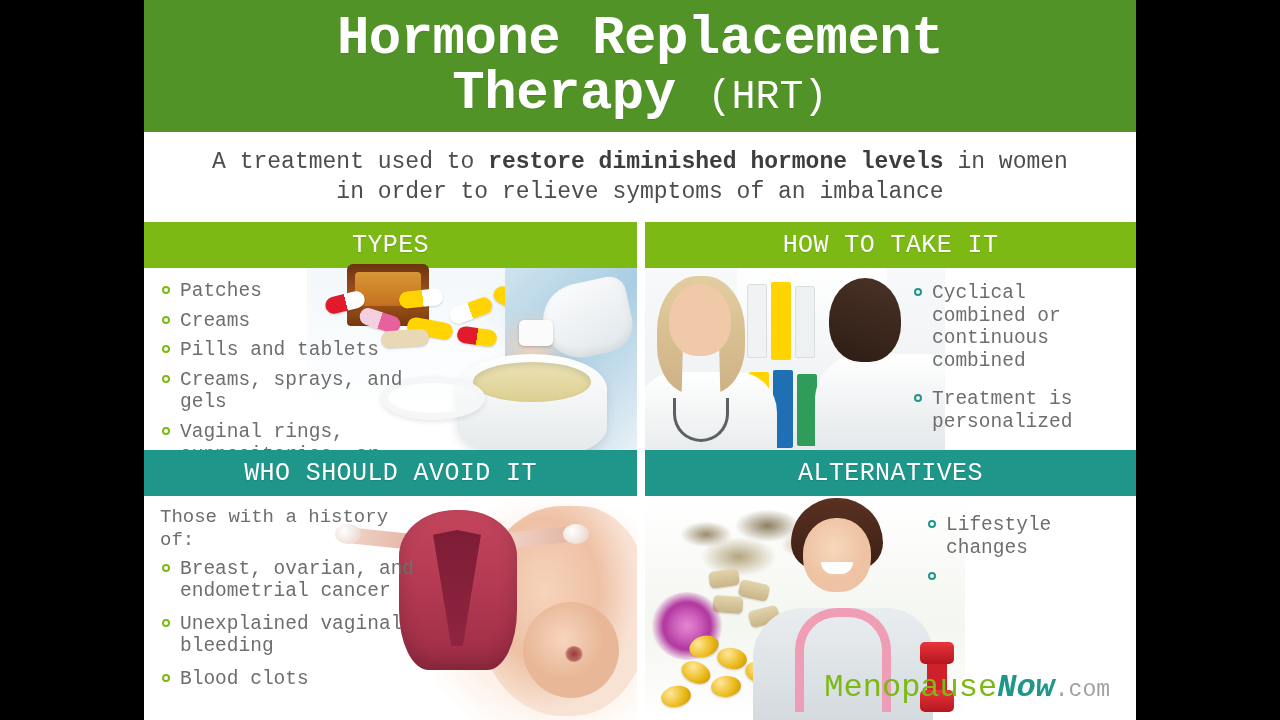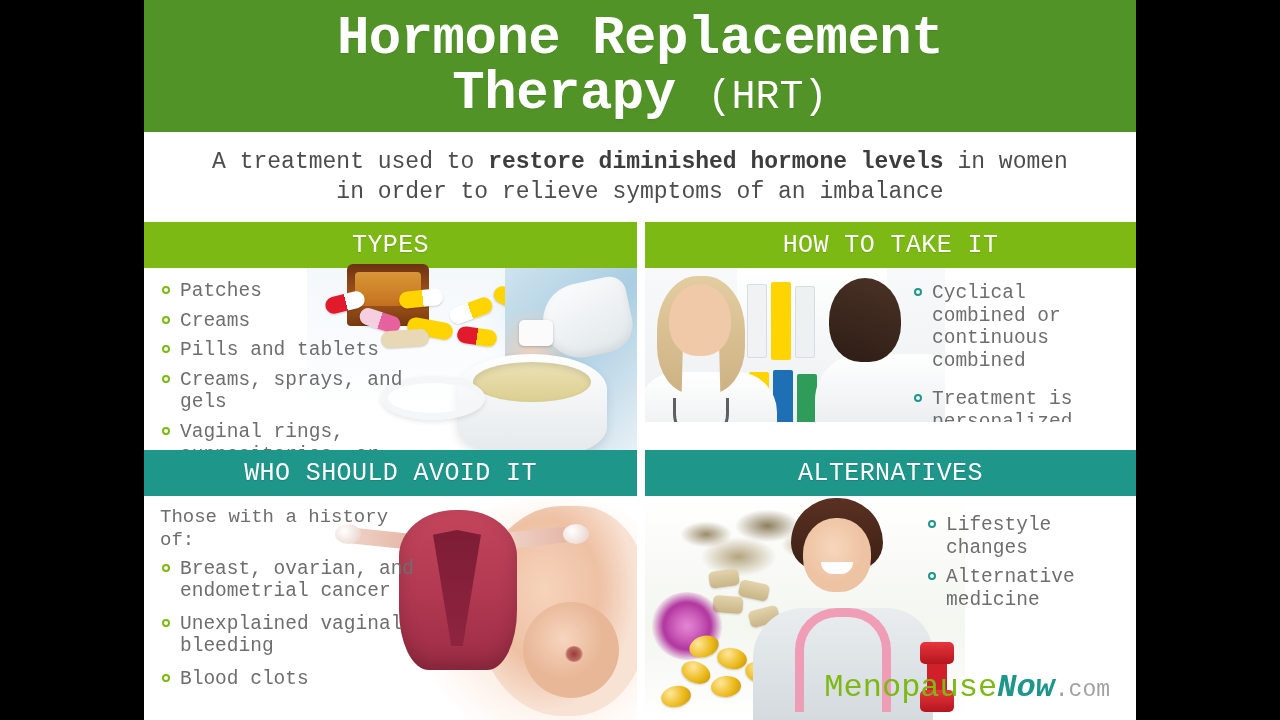--- a/index.html
+++ b/index.html
@@ -41,21 +41,21 @@
     color: #4d4d4d; font-size: 23px; line-height: 1.32; max-width: 880px;
   }
   .subtitle b { font-weight: bold; color: #3d3d3d; }
 
   
   .grid {
     position: absolute; left: 0; top: 222px; width: 992px; height: 498px;
   }
   .panel { position: absolute; background: #ffffff; overflow: hidden; }
   .p-tl { left: 0;   top: 0;   width: 493px; height: 228px; }
-  .p-tr { left: 501px; top: 0; width: 491px; height: 200px; }
+  .p-tr { left: 501px; top: 0; width: 491px; height: 228px; }
   .p-bl { left: 0;   top: 228px; width: 493px; height: 270px; }
   .p-br { left: 501px; top: 228px; width: 491px; height: 270px; }
 
   .panel-head {
     height: 46px; display: flex; align-items: center; justify-content: center;
     color: #fff; font-size: 25px; letter-spacing: .4px;
     text-shadow: 0 1px 1px rgba(0,0,0,.12);
   }
   .head-green { background: #7CB914; }
   .head-teal  { background: #1F968A; }
@@ -424,21 +424,21 @@
             <div class="caps" style="left:16px;top:190px;transform:rotate(-12deg);"></div>
             <div class="shirt"></div>
             <div class="tape"></div>
             <div class="woman-hair"></div>
             <div class="woman-face"></div>
             <div class="smile"></div>
             <div class="dumbbell"></div>
           </div>
           <div class="list right" style="right:10px;top:18px;width:200px;">
             <div class="li teal"><span class="ring"></span><span>Lifestyle changes</span></div>
-            <div class="li teal"><span class="ring"></span><span>Alternative medicine</span></div>
+            <div class="li teal"><span class="ring"></span></div>
           </div>
         </div>
       </div>
 
     </div>
 
     <div class="logo">
       <span class="meno">Menopause</span><span class="now">Now</span><span class="com">.com</span>
     </div>
 

